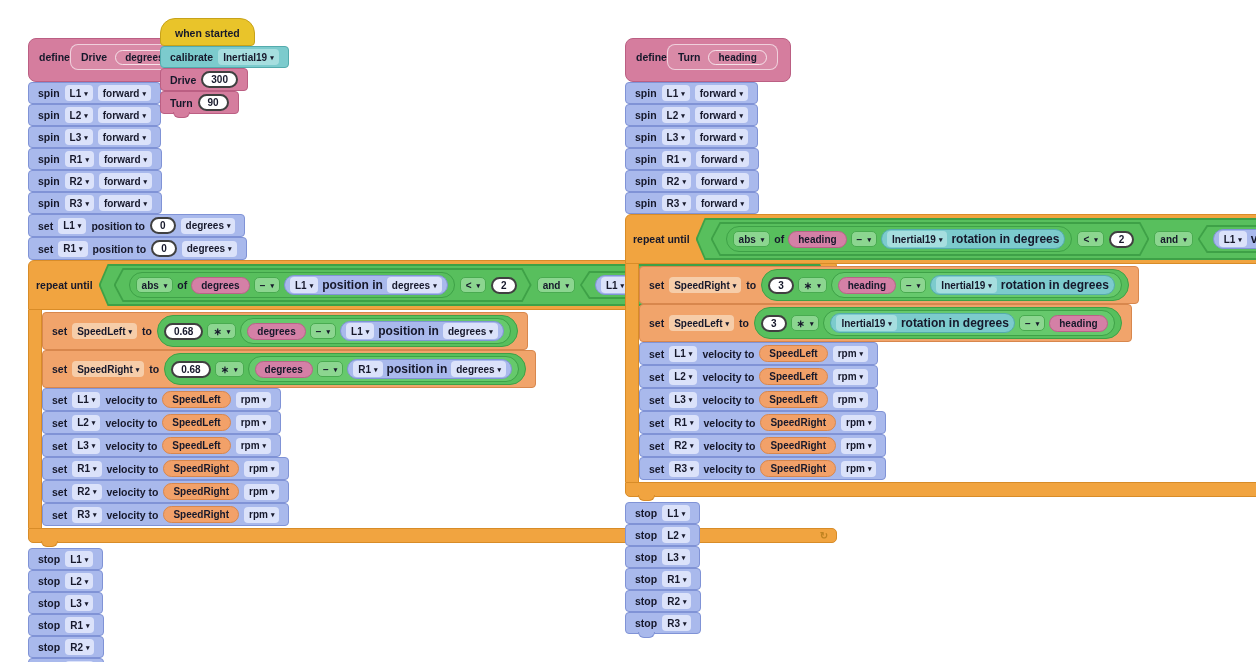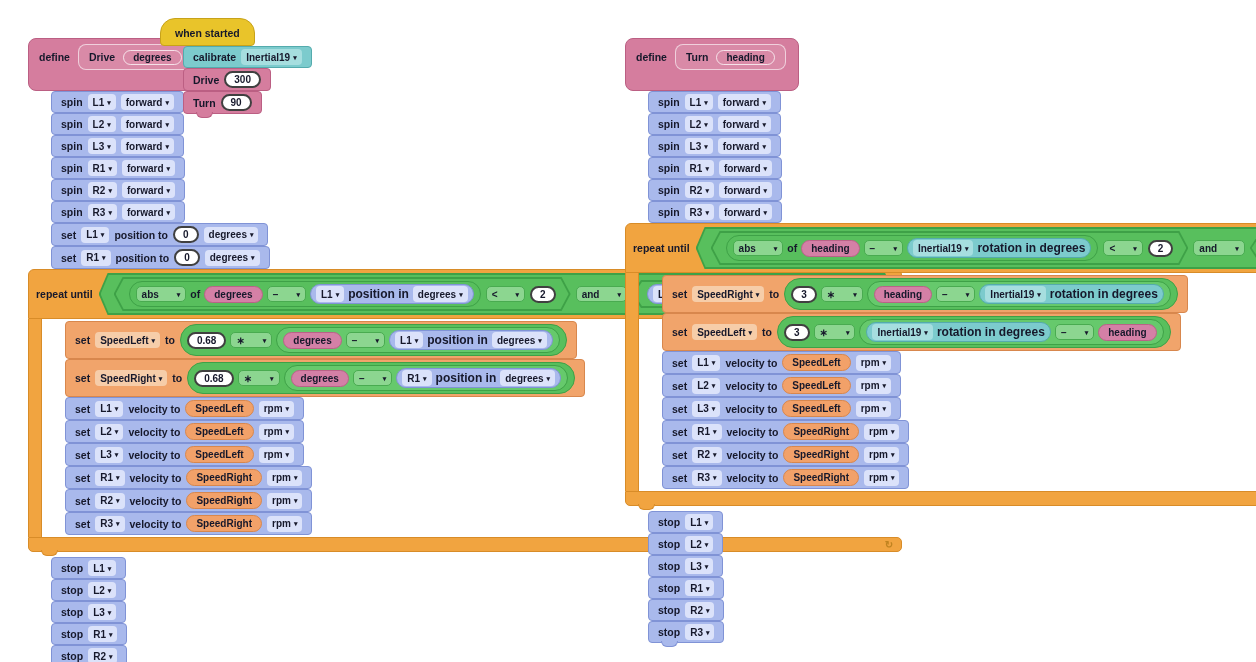--- a/index.html
+++ b/index.html
@@ -15,34 +15,34 @@
   .p-device    { --f:#7ccbcd; --b:#54abad; --d:#a6dedf; }
   .p-myblock   { --f:#d57d9e; --b:#bb5f83; --d:#e2a3bc; }
   .p-events    { --f:#e9c42a; --b:#c7a21a; --d:#f2d96a; }
   .p-control   { --f:#f1a440; --b:#d88c28; --d:#f6c480; }
   .p-variables { --f:#f1a46b; --b:#d8874d; --d:#f6cda9; }
 
   .blk {
     position: relative; display: flex; align-items: center; gap: 5px;
     background: var(--f); border: 1px solid var(--b); border-radius: 4px;
     padding: 2px 9px; min-height: 22px; font-size: 10.5px; font-weight: 700;
-    width: fit-content; white-space: nowrap; margin-left: 23px;
+    width: fit-content; white-space: nowrap;
   }
   .blk.tall { min-height: 29px; }
 
   .hat {
     position: relative; background: var(--f); border: 1px solid var(--b);
     border-radius: 15px 15px 4px 4px; padding: 8px 14px 5px;
     font-size: 10.5px; font-weight: 700; width: fit-content; min-height: 28px; white-space: nowrap;
   }
 
   .define {
-    position: relative; display: flex; align-items: center; gap: 8px;
+    position: relative; display: flex; align-items: center; 
     background: var(--f); border: 1px solid var(--b); border-radius: 8px;
-    padding: 5px 12px 20px 10px; min-height: 38px; font-size: 10.5px; font-weight: 700;
+    padding: 5px 12px 11px 10px; min-height: 38px; font-size: 10.5px; font-weight: 700;
     width: fit-content; white-space: nowrap;
   }
   .def-inner {
     display: flex; align-items: center; gap: 8px;
     background: rgba(255,255,255,0.10); border: 1.5px solid rgba(255,255,255,0.6);
     border-radius: 8px; padding: 3px 10px; min-height: 26px;
   }
   .param {
     border: 1.5px solid rgba(255,255,255,0.75); border-radius: 999px;
     padding: 1px 9px; font-size: 10px; font-weight: 700;
@@ -74,21 +74,21 @@
   }
   .pill .tx { font-size: 12px; }
 
   .grp {
     display: inline-flex; align-items: center; gap: 4px;
     background: #58bf5d; border: 1px solid #3ea147; border-radius: 999px;
     padding: 2px 6px; white-space: nowrap;
   }
   .grp.g2 { background: #66c96c; }
   .od {
-    display: inline-flex; align-items: center; gap: 18px;
+    display: inline-flex; align-items: center; gap: 5px;
     background: #8cd690; border: 1px solid #49ab50; border-radius: 5px;
     padding: 1px 5px; font-size: 10px; font-weight: 700; min-height: 16px;
   }
   .hex {
     display: inline-flex; background: #3ea147; padding: 2px;
     clip-path: polygon(9px 0, calc(100% - 9px) 0, 100% 50%, calc(100% - 9px) 100%, 9px 100%, 0 50%);
   }
   .hexi {
     display: inline-flex; align-items: center; gap: 5px;
     background: #58bf5d; padding: 2px 13px; min-height: 23px; white-space: nowrap;

